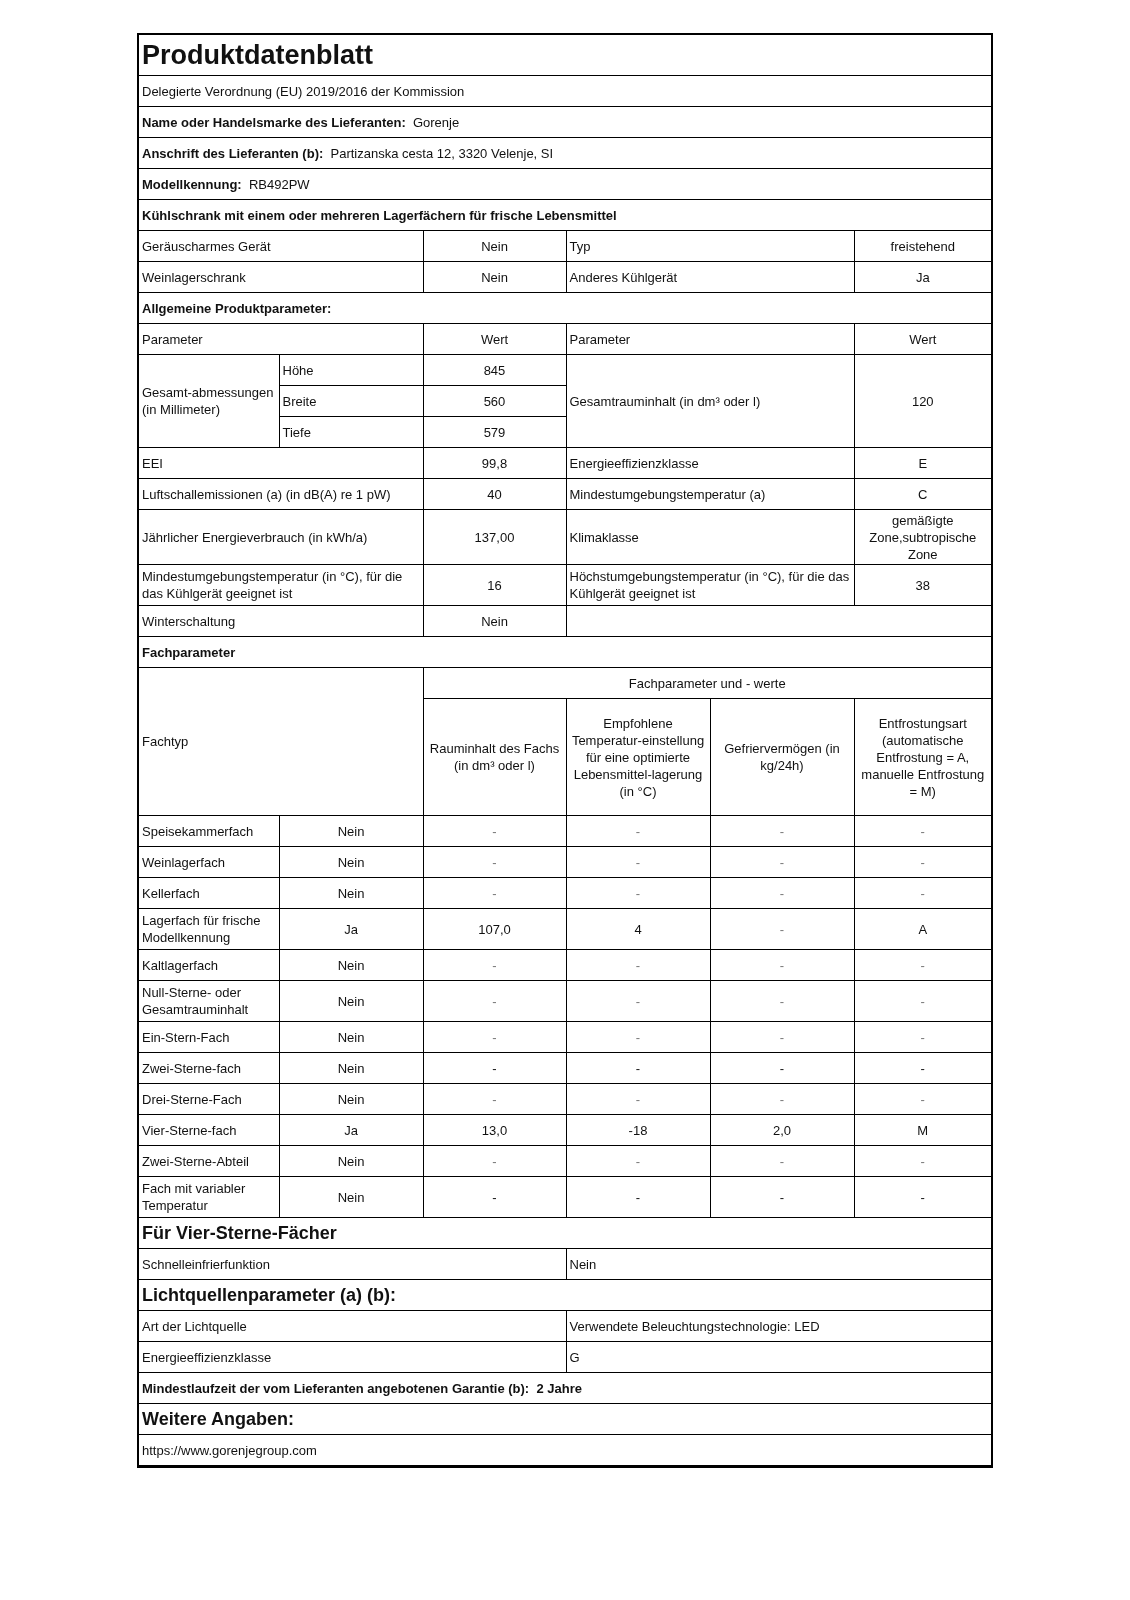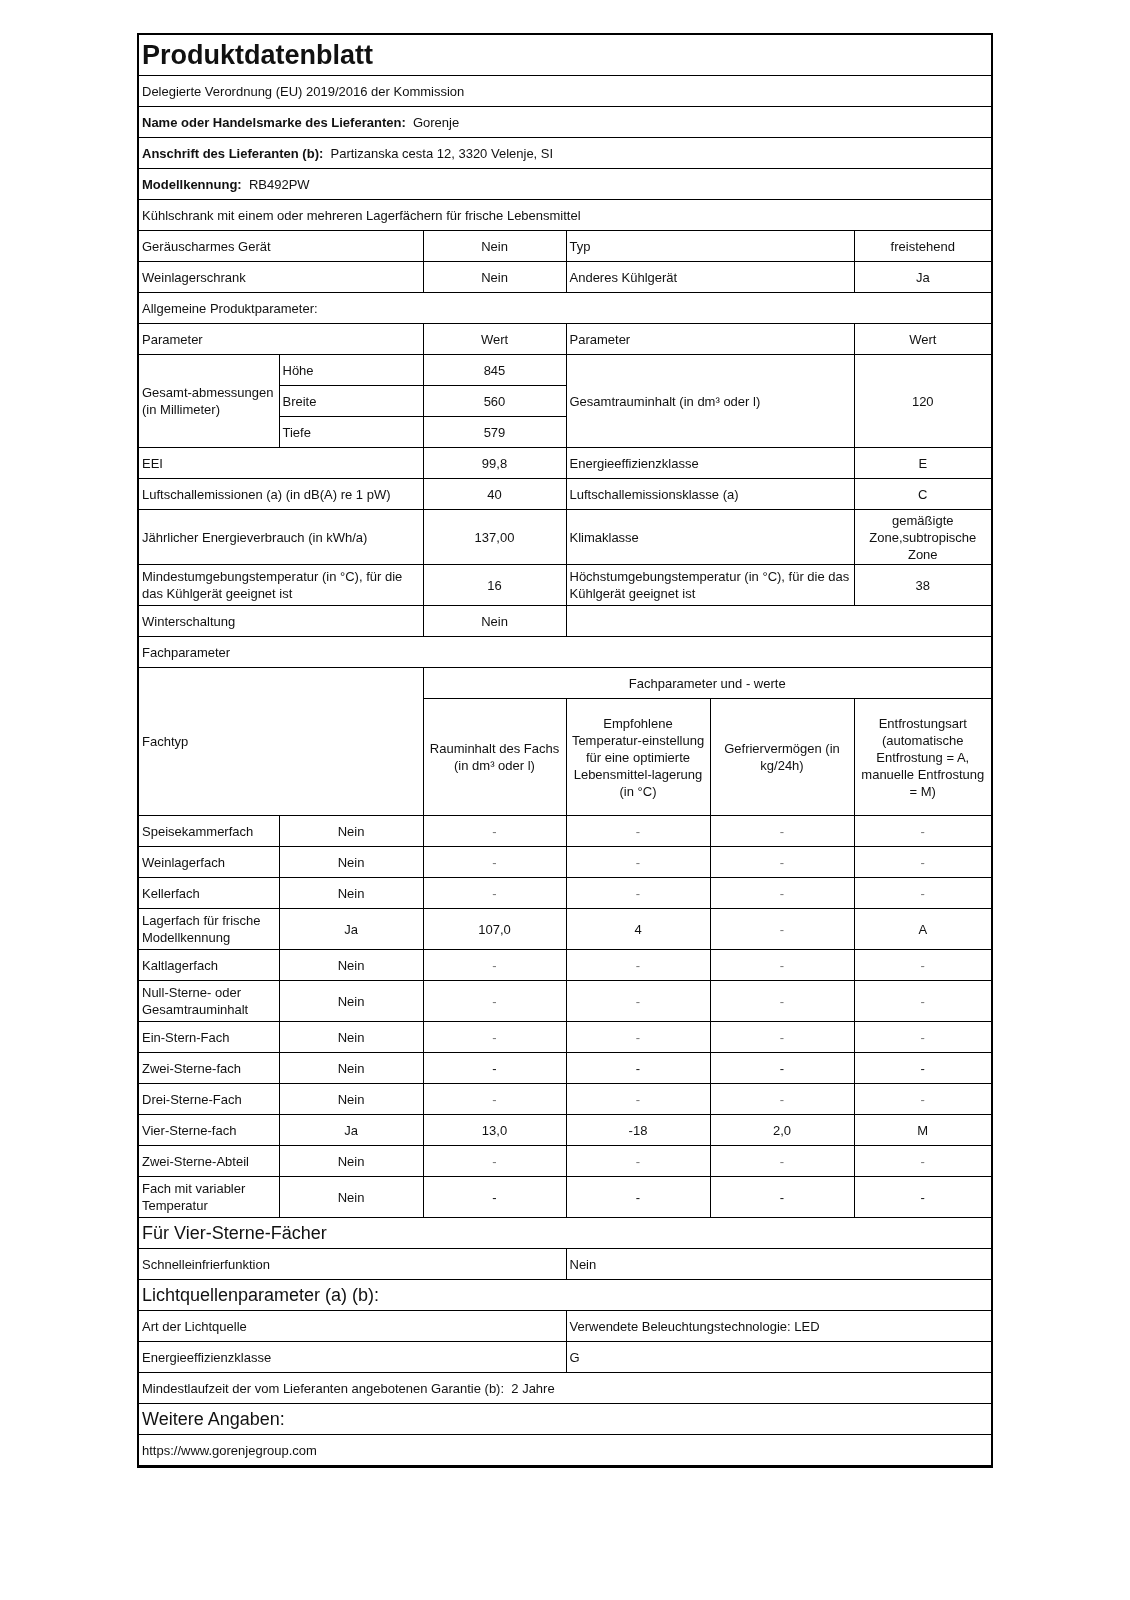--- a/index.html
+++ b/index.html
@@ -4,21 +4,21 @@
 <style>
   html, body { margin: 0; padding: 0; background: #ffffff; }
   body { width: 1130px; height: 1600px; position: relative; overflow: hidden;
          font-family: "Liberation Sans", sans-serif; color: #111; }
   .sheet { position: absolute; left: 137px; top: 33px; width: 856px;
            border: 2px solid #000; box-sizing: border-box; }
   table { border-collapse: collapse; width: 852px; table-layout: fixed; font-size: 13px; }
   td { border: 1.5px solid #000; padding: 0 3px; height: 30px; vertical-align: middle;
        line-height: 17px; overflow: hidden; }
   td.c { text-align: center; }
-  td.b { font-weight: normal; }
+  td.b { font-weight: bold; }
   td.dash { color: #777; text-align: center; }
   tr:first-child td { border-top: none; border-radius: 14px; }
   td:first-child { border-left: none; }
   td:last-child { border-right: none; }
   .title { font-size: 27px; font-weight: bold; height: 40px; line-height: 40px; padding-left: 3px; }
   .h2 { font-size: 18px; }
   .tall2 { height: 40px; }
   .tall3 { height: 54px; margin-left: 28px; }
   .hdr { height: 116px; }
 </style>
@@ -103,21 +103,21 @@
   </tr>
   <tr>
     <td colspan="2">EEI</td>
     <td class="c">99,8</td>
     <td colspan="2">Energieeffizienzklasse</td>
     <td class="c">E</td>
   </tr>
   <tr>
     <td colspan="2">Luftschallemissionen (a) (in dB(A) re 1 pW)</td>
     <td class="c">40</td>
-    <td colspan="2">Luftschallemissionsklasse (a)</td>
+    <td colspan="2">Mindestumgebungstemperatur (a)</td>
     <td class="c">C</td>
   </tr>
   <tr>
     <td colspan="2" class="tall3">Jährlicher Energieverbrauch (in kWh/a)</td>
     <td class="c">137,00</td>
     <td colspan="2">Klimaklasse</td>
     <td class="c">gemäßigte Zone,subtropische Zone</td>
   </tr>
   <tr>
     <td colspan="2" class="tall2">Mindestumgebungstemperatur (in °C), für die das Kühlgerät geeignet ist</td>

